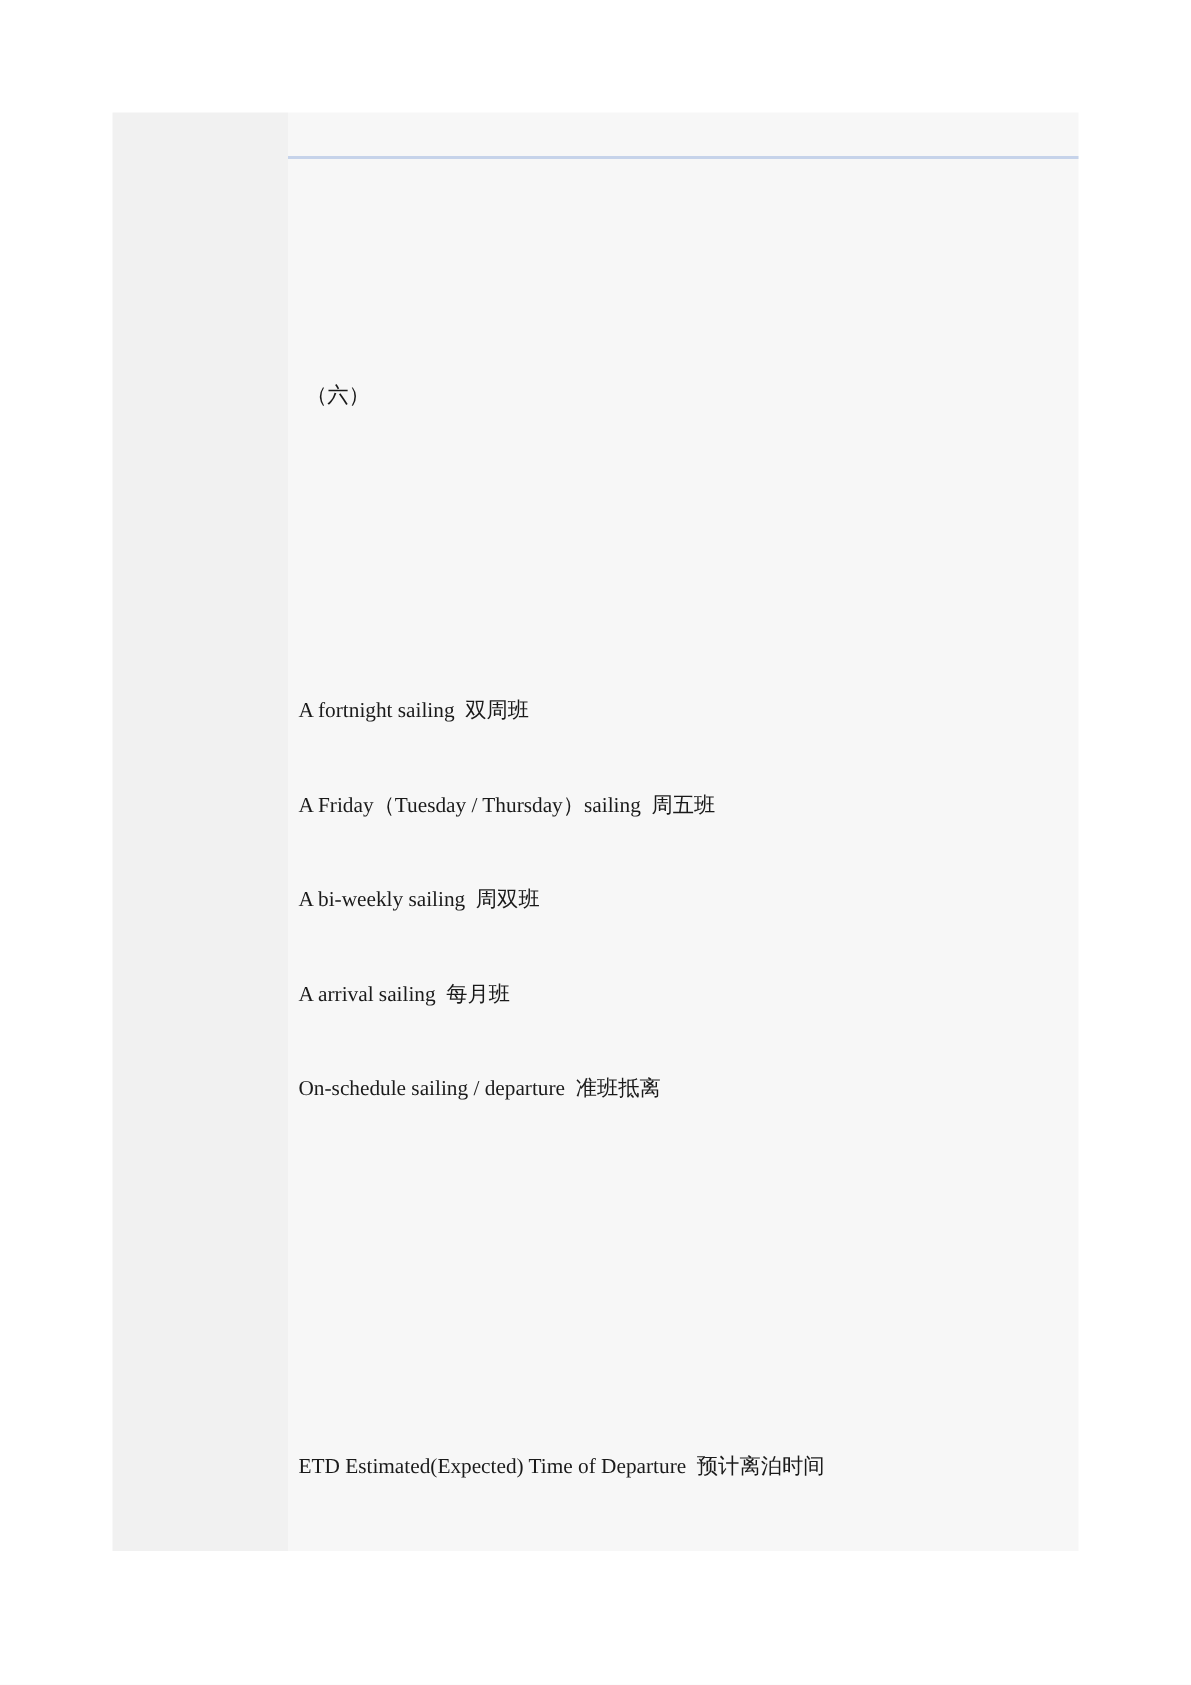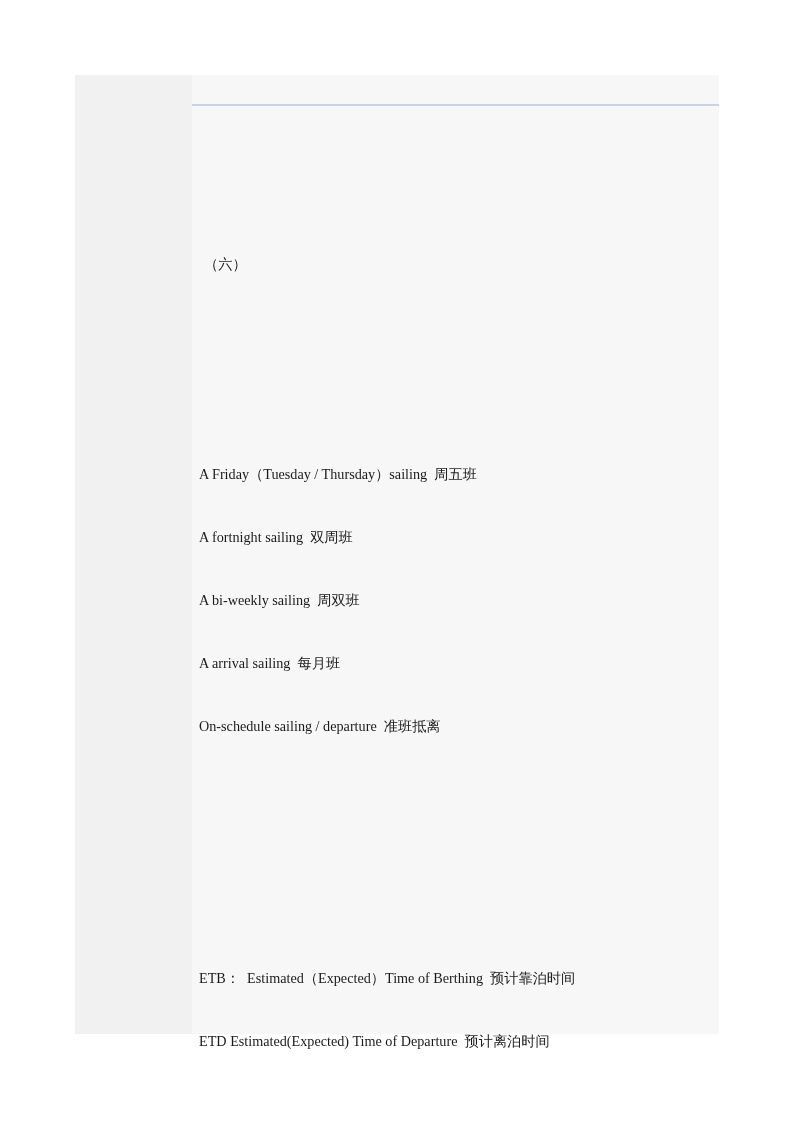--- a/index.html
+++ b/index.html
@@ -101,31 +101,30 @@
 
   <div id="doc-body">
 
     
     <div class="section">
       <div class="section-heading">（六）</div>
 
       <div class="spacer-1"></div>
 
       <div class="block">
+        <div class="line">A fortnight sailing  双周班</div>
         <div class="line">A Friday（Tuesday / Thursday）sailing  周五班</div>
-        <div class="line">A fortnight sailing  双周班</div>
         <div class="line">A bi-weekly sailing  周双班</div>
         <div class="line">A arrival sailing  每月班</div>
         <div class="line">On-schedule sailing / departure  准班抵离</div>
       </div>
 
       <div class="spacer-1"></div>
 
       <div class="block">
-        <div class="line">ETB：  Estimated（Expected）Time of Berthing  预计靠泊时间</div>
         <div class="line">ETD Estimated(Expected) Time of Departure  预计离泊时间</div>
         
         
         
       </div>
     </div>
 
     
 
     

